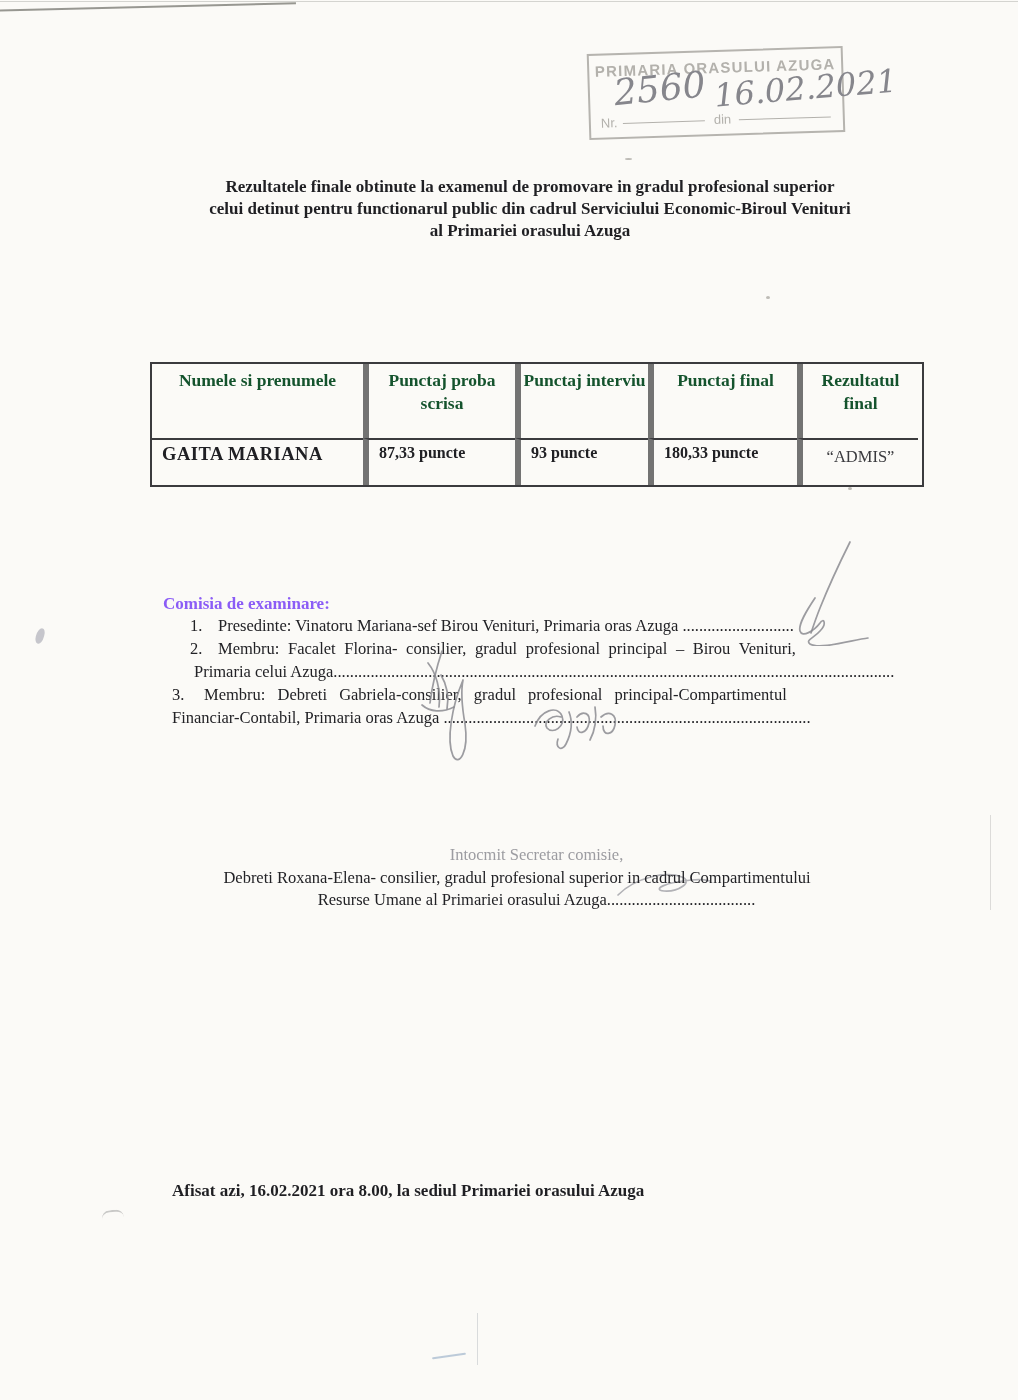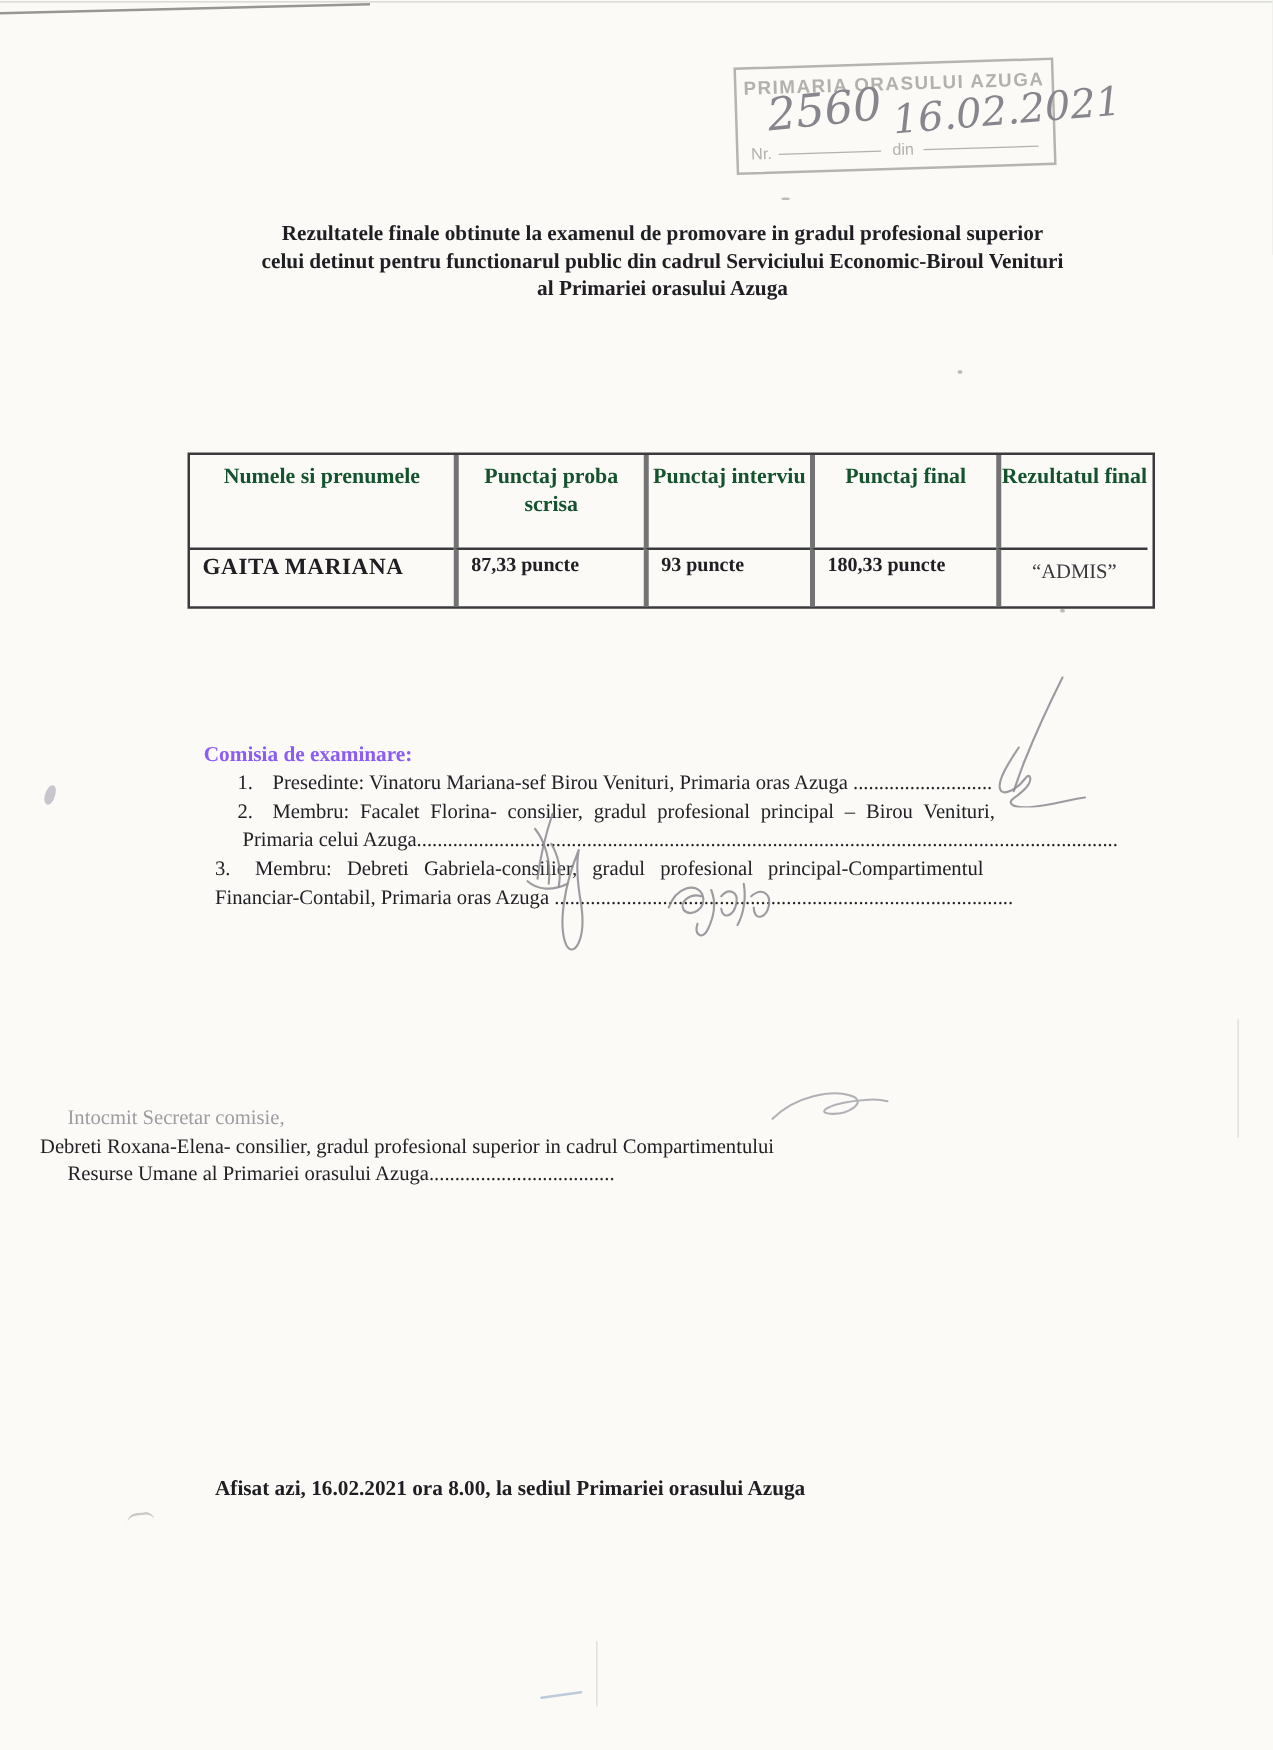--- a/index.html
+++ b/index.html
@@ -37,34 +37,34 @@
   .stamp-line2{position:absolute;left:148px;bottom:13px;width:92px;border-bottom:1.5px solid #b3b1ac;}
   .hw{font-style:italic;color:#86868c;white-space:nowrap;font-family:"DejaVu Serif", serif;}
   .hw-nr{position:absolute;left:24px;top:14px;font-size:36px;transform:rotate(-4deg);}
   .hw-date{position:absolute;left:124px;top:20px;font-size:32px;transform:rotate(-3deg);}
   
   .title-block{position:absolute;left:40px;top:176px;width:980px;text-align:center;font-weight:bold;font-size:17px;line-height:22px;color:#1f1f23;}
   
   .tbl{position:absolute;left:150px;top:362px;width:770px;border:2px solid #3b3b3e;display:grid;
        grid-template-columns:211px 152px 133px 149px 121px;grid-template-rows:74px 47px;}
   .cell{box-sizing:border-box;}
-  .cell.bl{border-left:4px solid #737373;}
+  .cell.bl{border-left:6px solid #737373;}
   .cell.bt{border-top:2px solid #3b3b3e;}
   .th{font-weight:bold;font-size:17.5px;line-height:23px;text-align:center;padding-top:5px;color:#14532d;}
   .td{font-weight:bold;font-size:16px;padding:4px 0 0 10px;color:#202024;white-space:nowrap;}
   .td.admis{font-weight:normal;font-size:16.5px;text-align:center;padding-left:0;padding-top:7px;color:#3a3a3e;}
   .td.name{font-size:18.5px;letter-spacing:.5px;}
   
   .abs{position:absolute;white-space:nowrap;overflow:hidden;}
   .body-text{font-size:16.5px;color:#222226;}
   .commission-heading{font-weight:bold;font-size:17px;color:#8b5cf6;}
   .just1{word-spacing:4.5px;}
   .just2{word-spacing:8px;}
   
-  .centered{text-align:left;margin-top:39px;}
+  .centered{text-align:center;}
   .faded{color:#9c9ca1;filter:blur(.4px);}
   
   .footer-line{font-weight:bold;font-size:17px;color:#1f1f23;}
   
   .sig{position:absolute;pointer-events:none;}
   .sig path{fill:none;stroke:#8b8b90;stroke-width:1.7;stroke-linecap:round;opacity:.85;}
   .sig.light path{stroke:#a5a5aa;}
 </style>
 </head>
 <body>

